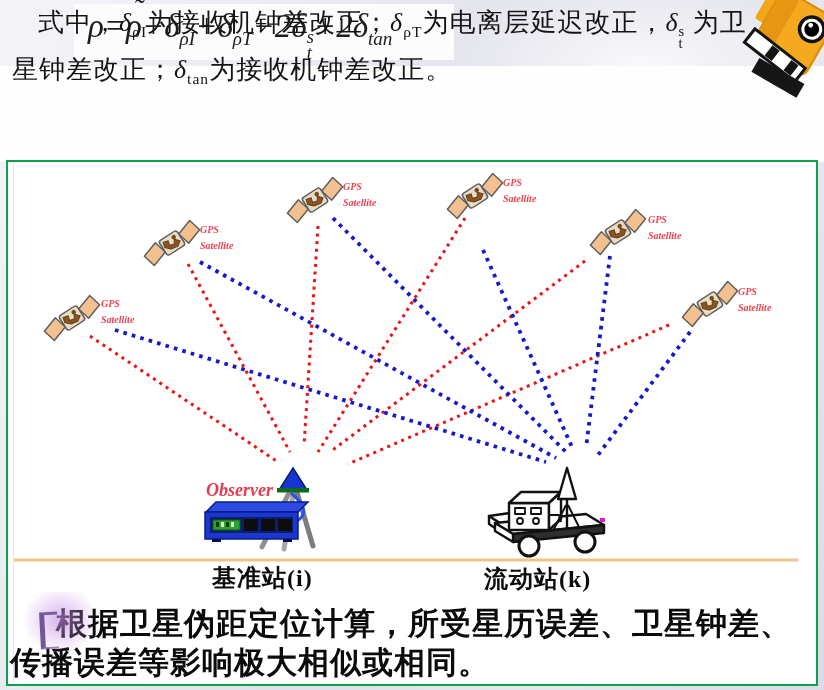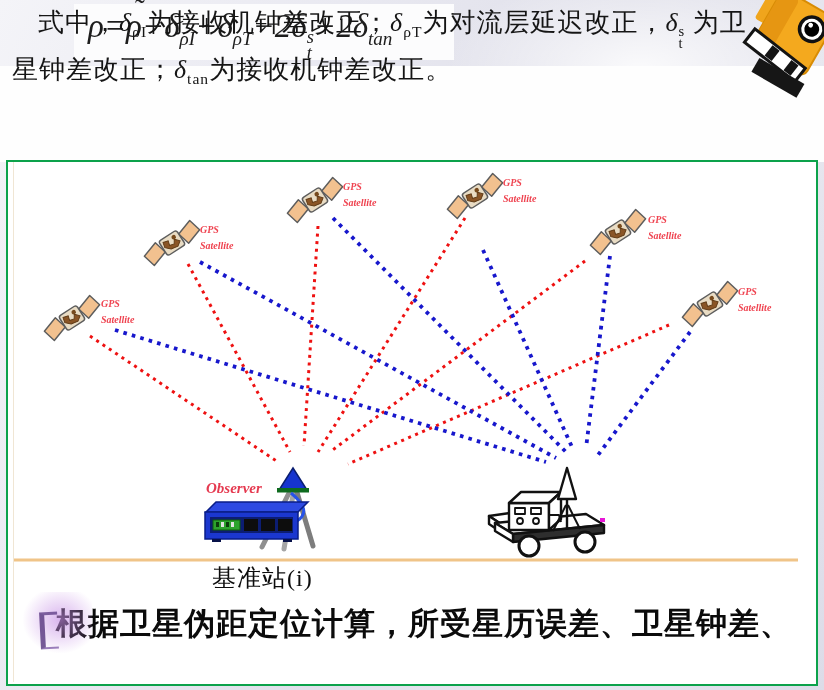--- a/index.html
+++ b/index.html
@@ -22,22 +22,22 @@
   .l1{top:5px;padding-left:38px;}
   .l2{top:52px;padding-left:12px;}
   
   .instrument{position:absolute;right:0;top:0;width:88px;height:98px;overflow:hidden;}
   
   .green-box{position:absolute;left:6px;top:160px;width:808px;height:522px;border:2px solid #0ca24b;background:#ffffff;}
   .fold-line{position:absolute;left:13px;top:162px;width:1px;height:520px;background:#f0e6d4;}
   #diagram-svg{position:absolute;left:0;top:0;width:824px;height:690px;pointer-events:none;}
   .labels-layer{position:absolute;left:0;top:0;width:824px;height:690px;pointer-events:none;}
   .sat-label{position:absolute;font-size:10px;font-weight:bold;font-style:italic;color:#ef4350;line-height:16px;white-space:nowrap;}
-  .observer-label{position:absolute;left:206px;top:480px;font-size:15px;font-weight:bold;font-style:italic;color:#e53a50;}
-  .station-label{position:absolute;font-size:24px;font-weight:normal;color:#0c0c0c;letter-spacing:1px;white-space:nowrap;text-align:center;}
+  .observer-label{position:absolute;left:206px;top:480px;font-size:18px;font-weight:bold;font-style:italic;color:#e53a50;}
+  .station-label{position:absolute;font-size:24px;font-weight:bold;color:#0c0c0c;letter-spacing:1px;white-space:nowrap;text-align:center;}
   .base-label{left:212px;top:562px;}
   .rover-label{left:484px;top:563px;}
   
   .bottom-text{position:absolute;left:10px;top:604px;width:800px;font-size:31px;font-weight:bold;
                color:#0b0b0b;line-height:39px;letter-spacing:1px;}
   .bt1{padding-left:46px;white-space:nowrap;}
   .bt2{white-space:nowrap;}
   
   .smudge{position:absolute;left:22px;top:592px;width:70px;height:62px;
           background:radial-gradient(ellipse at 55% 45%,rgba(196,140,228,.65),rgba(196,140,228,0) 70%);}
@@ -50,21 +50,21 @@
 
 <div class="page">
 
   <div class="formula-strip"></div>
   <div class="formula"><span>ρ=</span><span class="rho-tilde"><span class="tld">˜</span><span>ρ</span></span><span>+δ</span><sub>ρI</sub><span>+δ</span><sub>ρT</sub><span>−2δ</span><span class="supsub">
         <span>s</span>
         <span>t</span>
       </span><span>+2δ</span><sub>tan</sub></div>
 
   <div class="intro-block"></div>
-  <div class="intro-line l1"><span>式中，</span><i>δ</i><sub>ρI</sub><span>为接收机钟差改正；</span><i>δ</i><sub>ρT</sub><span>为对流层延迟改正，</span><i>δ</i><span class="supsub">
+  <div class="intro-line l1"><span>式中，</span><i>δ</i><sub>ρI</sub><span>为接收机钟差改正；</span><i>δ</i><sub>ρT</sub><span>为电离层延迟改正，</span><i>δ</i><span class="supsub">
         <span>s</span>
         <span>t</span>
       </span>&nbsp;<span>为卫</span></div>
   <div class="intro-line l2"><span>星钟差改正；</span><i>δ</i><sub>tan</sub><span>为接收机钟差改正。</span></div>
 
   <div class="instrument">
     <svg width="88" height="98" viewBox="0 0 88 98">
       <g transform="translate(58,34) rotate(30)">
         <rect x="-42" y="-20" width="14" height="26" rx="3" fill="#f0a51c"></rect>
         <rect x="-32" y="-34" width="62" height="66" rx="7" fill="#f4a91e" stroke="#d88c05" stroke-width="2"></rect>
@@ -163,20 +163,21 @@
       <use href="#sat-shape" transform="translate(172,243) rotate(-33) scale(0.66)"></use>
       <use href="#sat-shape" transform="translate(315,200) rotate(-33) scale(0.66)"></use>
       <use href="#sat-shape" transform="translate(475,196) rotate(-33) scale(0.66)"></use>
       <use href="#sat-shape" transform="translate(618,232) rotate(-33) scale(0.66)"></use>
       <use href="#sat-shape" transform="translate(710,304) rotate(-33) scale(0.66)"></use>
     </svg>
 
   <div class="labels-layer" id="labels-layer">
     <div class="observer-label">Observer</div>
     <div class="station-label base-label">基准站(i)</div>
+    <div class="station-label rover-label">流动站(k)</div>
   <div class="sat-label" style="left: 101px; top: 296px;">
         <div>GPS</div>
         <div>Satellite</div>
       </div>
       <div class="sat-label" style="left: 200px; top: 222px;">
         <div>GPS</div>
         <div>Satellite</div>
       </div>
       <div class="sat-label" style="left: 343px; top: 179px;">
         <div>GPS</div>
@@ -191,18 +192,19 @@
         <div>Satellite</div>
       </div>
       <div class="sat-label" style="left: 738px; top: 284px;">
         <div>GPS</div>
         <div>Satellite</div>
       </div>
     </div>
 
   <div class="bottom-text">
     <div class="bt1">根据卫星伪距定位计算，所受星历误差、卫星钟差、</div>
+    <div class="bt2">传播误差等影响极大相似或相同。</div>
   </div>
 
   <div class="smudge"></div>
   <div class="smudge-mark"></div>
 
 </div>
 
 </body></html>

